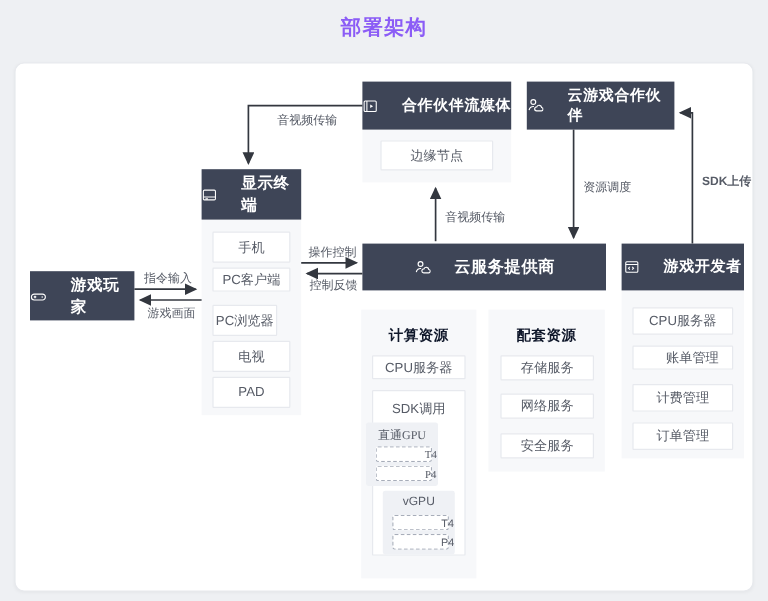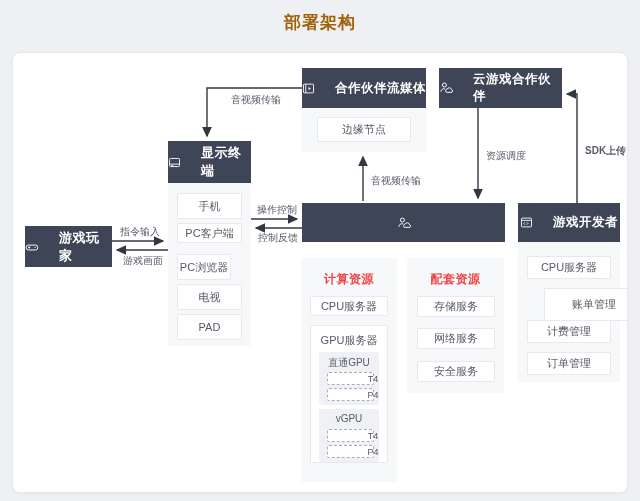--- a/index.html
+++ b/index.html
@@ -5,21 +5,21 @@
   * { margin:0; padding:0; box-sizing:border-box; }
   html,body { width:640px; height:501px; }
   body {
     position:relative;
     background:#eef0f3;
     font-family:"Liberation Sans","DejaVu Sans",sans-serif;
     overflow:hidden;
   }
   .page-title {
     position:absolute; left:0; top:11; width:640px; top:11px;
-    text-align:center; font-size:17px; font-weight:bold; color:#a16207;
+    text-align:center; font-size:17px; font-weight:bold; color:#8b5cf6;
     letter-spacing:1px;
   }
   .panel {
     position:absolute; left:12px; top:52px; width:616px; height:441px;
     background:#ffffff; border:1px solid #e7e9ed; border-radius:8px;
     box-shadow:0 1px 3px rgba(0,0,0,0.04);
   }
   .dark-box {
     position:absolute; background:#3e4557; color:#ffffff;
     display:flex; align-items:center; justify-content:center; gap:20px;
@@ -27,21 +27,21 @@
   }
   .dark-box svg { flex:0 0 auto; display:block; }
   .light-container { position:absolute; background:#f7f8fa; }
   .white-item {
     position:absolute; background:#ffffff; border:1px solid #e7e9ee;
     display:flex; align-items:center; justify-content:center;
     font-size:11px; color:#565b66; border-radius:1px;
   }
   .section-title {
     position:absolute; width:100%; text-align:center;
-    font-size:12px; color:#ef4444; font-weight:bold; letter-spacing:0.5px;
+    font-size:12px; color:#0f172a; font-weight:bold; letter-spacing:0.5px;
   }
   .sub-gray {
     position:absolute; background:#eff1f5; border-radius:2px;
   }
   .sub-gray .sub-label {
     position:absolute; top:4px; width:100%; text-align:center;
     font-size:10px; color:#565b66;
   }
   .dashed-chip {
     position:absolute; left:8px; width:44px; height:13px;
@@ -83,40 +83,40 @@
 <div class="light-container" style="left:302px; top:108px; width:124px; height:44px;">
   <div class="white-item" style="left:15px; top:9px; width:94px; height:25px;">
       <span>边缘节点</span>
     </div>
 </div>
 
 <div class="light-container" style="left:518px; top:242px; width:102px; height:140px;">
   <div class="white-item" style="left:9px; top:14px;  width:84px; height:23px;">
       <span>CPU服务器</span>
     </div>
-  <div class="white-item" style="left:26px; top:46px;  width:84px; height:33px;padding-left:16px;">
+  <div class="white-item" style="left:9px; top:46px;  width:84px; height:20px;padding-left:16px;">
       <span>账单管理</span>
     </div>
   <div class="white-item" style="left:9px; top:78px;  width:84px; height:23px;text-align:center;">
       <span>计费管理</span>
     </div>
   <div class="white-item" style="left:9px; top:110px; width:84px; height:23px;">
       <span>订单管理</span>
     </div>
 </div>
 
 <div class="light-container" style="left:301px; top:258px; width:96px; height:224px;">
   <div class="section-title" style="top:13px;">计算资源</div>
   <div class="white-item" style="left:9px; top:38px; width:78px; height:20px;">
       <span>CPU服务器</span>
     </div>
   <div class="white-item" style="left:9px; top:67px; width:78px; height:138px; align-items:flex-start; justify-content:center;">
-    <span style="margin-top:7px;">GPU服务器</span>
+    <span style="margin-top:7px;">SDK调用</span>
   </div>
-  <div class="sub-gray" style="left:18px; top:94px; width:60px; height:53px;">
+  <div class="sub-gray" style="left:4px; top:94px; width:60px; height:53px;font-family:Liberation Serif, serif;">
     <div class="sub-label">直通GPU</div>
     <div class="dashed-chip" style="top:20px;">
         <span>T4</span>
       </div>
     <div class="dashed-chip" style="top:36px;">
         <span>P4</span>
       </div>
   </div>
   <div class="sub-gray" style="left:18px; top:151px; width:60px; height:53px;">
     <div class="sub-label">vGPU</div>
@@ -177,20 +177,21 @@
   </svg>
   <span>云游戏合作伙伴</span>
 </div>
 
 <div class="dark-box" style="left:302px; top:203px; width:203px; height:39px; font-size:13.5px;">
   <svg width="14" height="14" viewBox="0 0 16 16" fill="none" stroke="#fff" stroke-width="1.1">
     <circle cx="6.2" cy="4.6" r="2.3"></circle>
     <path d="M2.2 12.3a4 4 0 0 1 4.6-3.4"></path>
     <path d="M9.3 13a1.9 1.9 0 0 1 .2-3.8 2.4 2.4 0 0 1 4.6.6 1.6 1.6 0 0 1-.5 3.2z"></path>
   </svg>
+  <span>云服务提供商</span>
 </div>
 
 <div class="dark-box" style="left:518px; top:203px; width:102px; height:39px; font-size:12.5px;">
   <svg width="13" height="13" viewBox="0 0 16 16" fill="none" stroke="#fff" stroke-width="1.1">
     <rect x="1.8" y="2.6" width="12.4" height="10.8" rx="1"></rect>
     <path d="M1.8 5.4h12.4"></path>
     <path d="M6 7.8 4.6 9.2 6 10.6M8.4 7.8l1.4 1.4-1.4 1.4"></path>
   </svg>
   <span>游戏开发者</span>
 </div>

